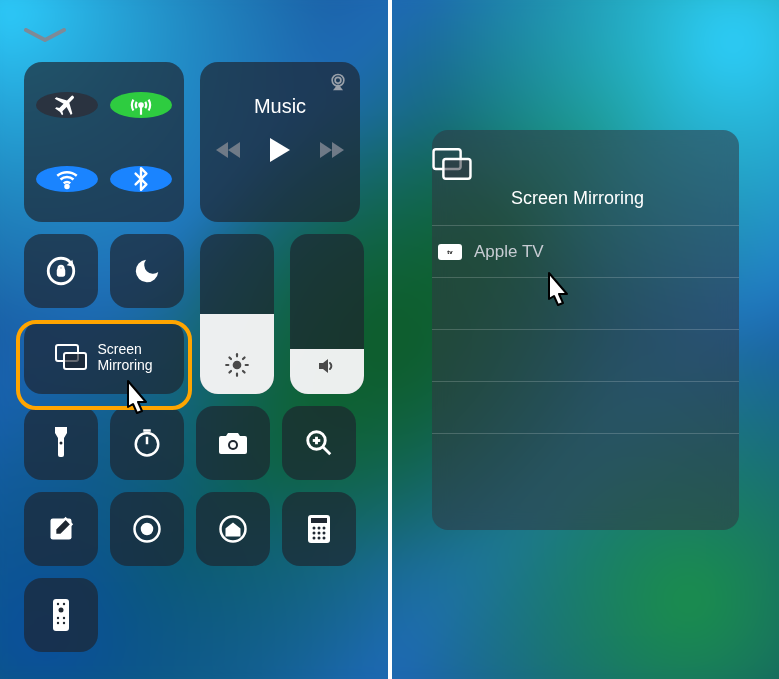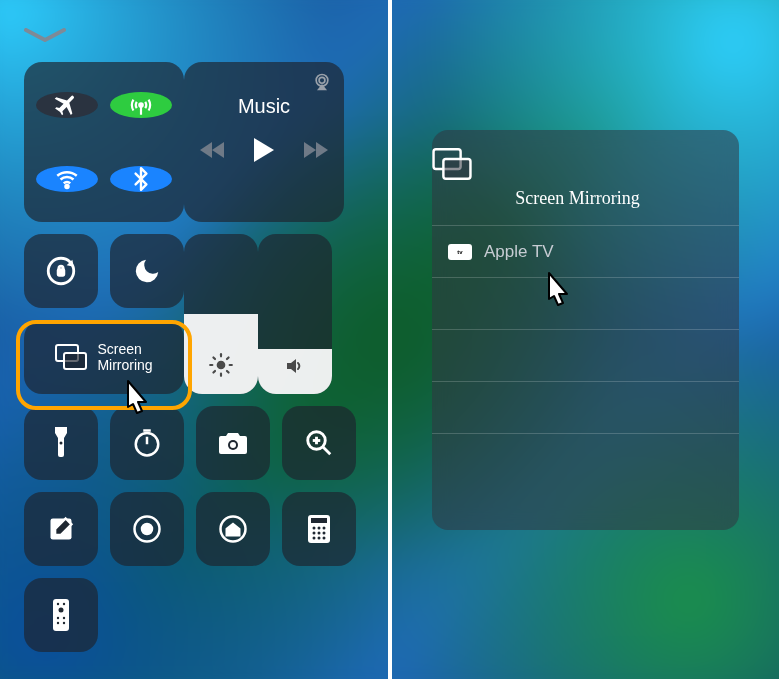--- a/index.html
+++ b/index.html
@@ -34,21 +34,21 @@
 
   
   .cc {
     position: absolute;
     top: 0; left:0; width:100%;
     padding: 28px 24px 0 24px;
   }
   .chev {
     width:100%; text-align:center; color:#8d99a6; font-size:28px; line-height:12px; height:24px;
   }
-  .row { display:flex; gap:0; }
+  .row { display:flex; gap:16px; }
   .tile {
     background: rgba(30,35,45,0.68);
     border-radius: 18px;
     display:flex; align-items:center; justify-content:center;
     color:#fff;
   }
   .quad {
     width:160px; height:160px;
     display:grid; grid-template-columns:1fr 1fr; grid-template-rows:1fr 1fr;
     gap:12px; padding:12px;
@@ -109,26 +109,26 @@
     left:40px; right:40px;
     top:130px;
     height:400px;
     background: rgba(50,55,65,0.55);
     border-radius:16px;
     backdrop-filter: blur(10px);
     color:#fff;
     overflow:hidden;
   }
   .mirror-head {
-    text-align:center; padding:18px 16px 16px 0;font-family:Liberation Serif, serif;
+    text-align:center; padding:18px 16px 16px 0;
   }
   .mirror-head-title { font-size:18px; margin-top:8px; }
   .mirror-rows { }
   .mirror-row {
-    height:52px; display:flex; align-items:center; padding:0 16px;
+    height:52px; display:flex; align-items:center; padding:0 6px;
     border-top:1px solid rgba(255,255,255,0.18);
     color:#c7ccd3; font-size:17px; gap:12px;
   }
   .atv-badge {
     width:24px; height:16px; background:#fff; border-radius:3px;
     display:flex; align-items:center; justify-content:center;
     color:#000; font-size:6px; font-weight:700;
   }
 
   .cursor {

